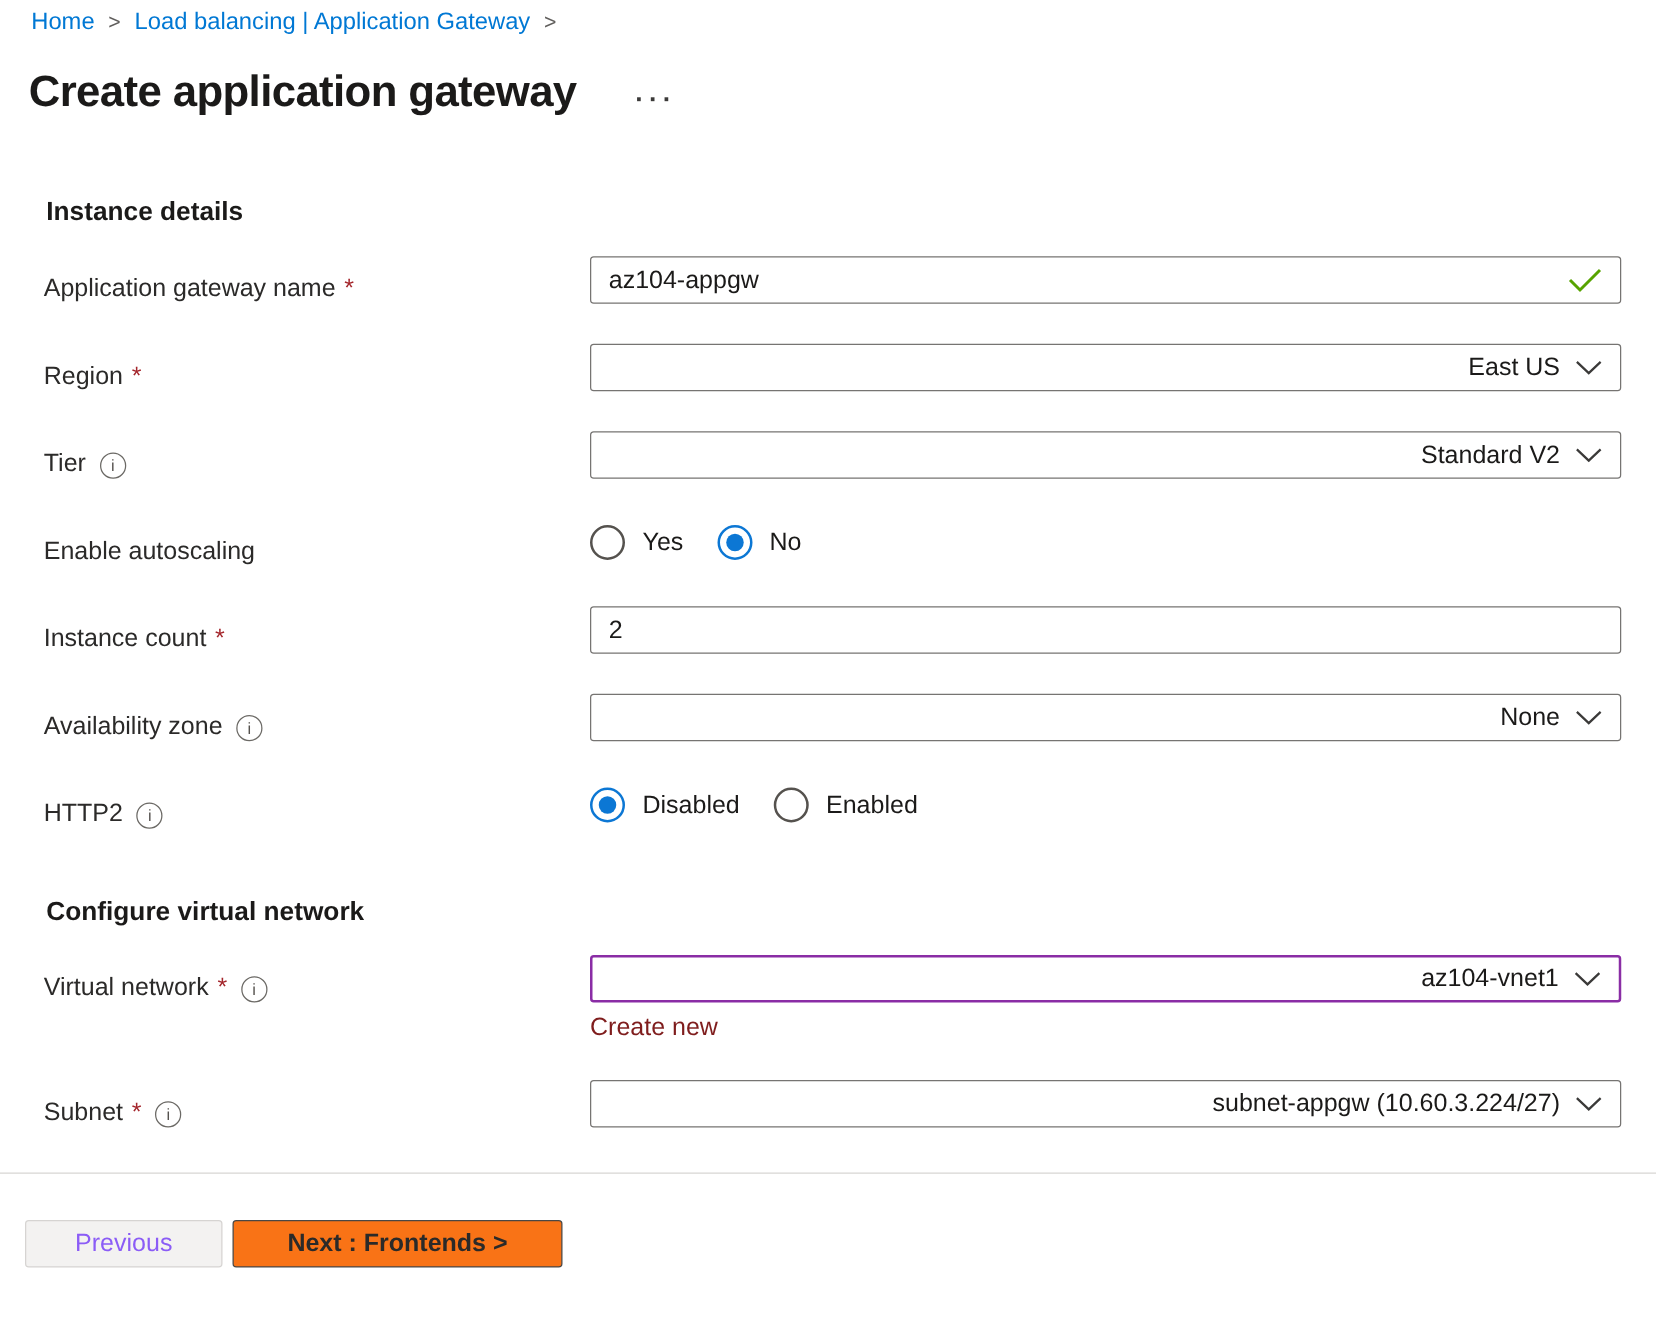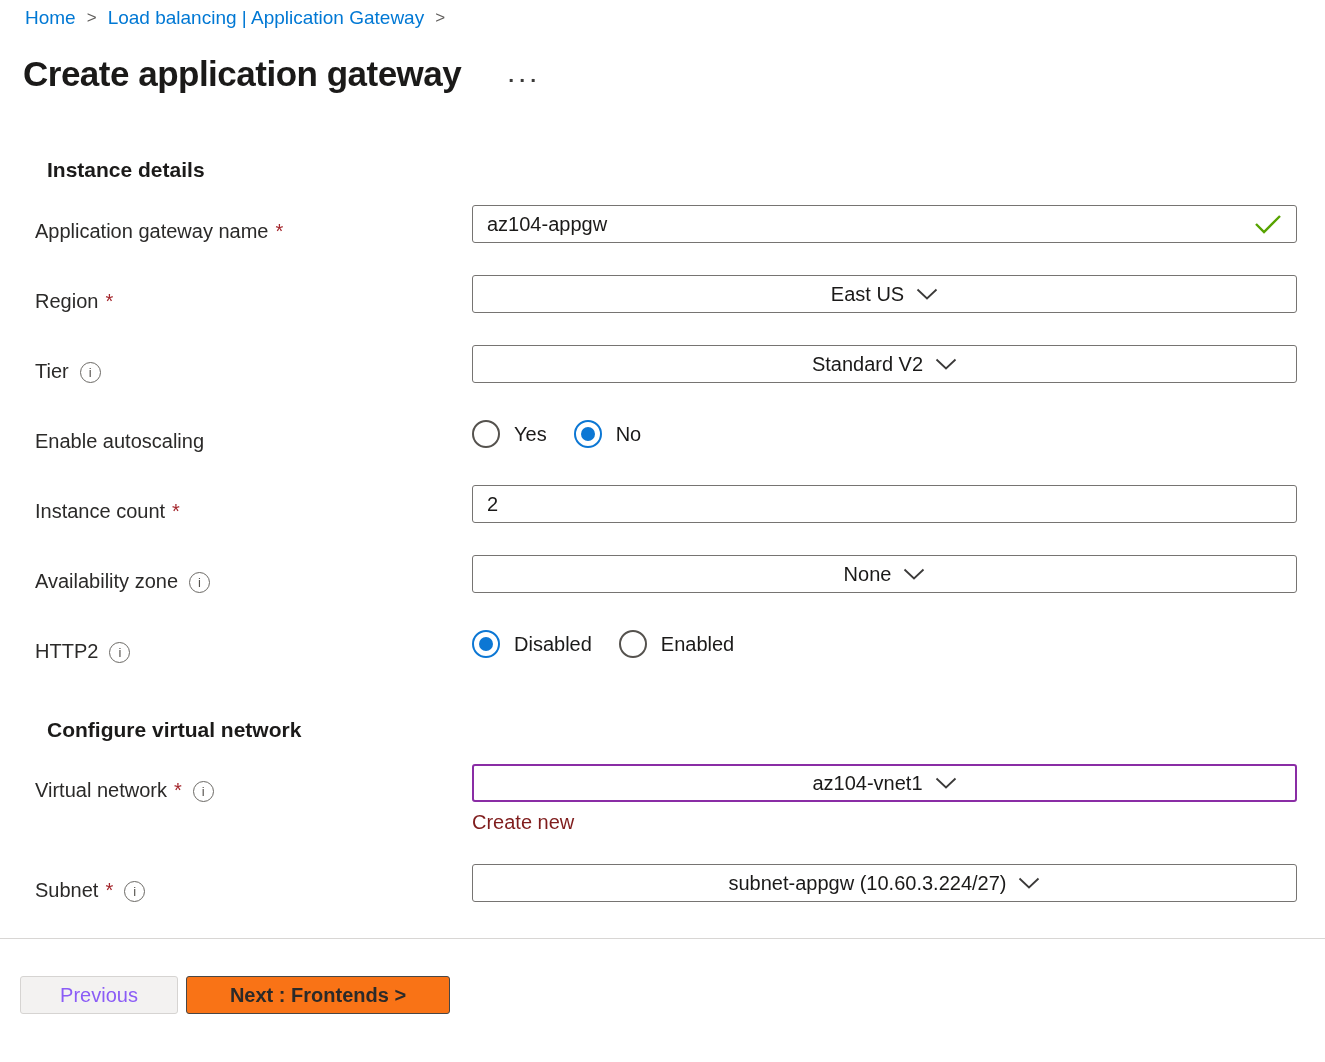--- a/index.html
+++ b/index.html
@@ -12,21 +12,21 @@
   
   .breadcrumb { padding:7px 0 0 25px; font-size:19px; display:flex; align-items:center; }
   .breadcrumb a { color:#0078d4; text-decoration:none; cursor:pointer; }
   .breadcrumb .sep { color:#605e5c; margin:0 11px; font-size:17px; }
   
   .title-row { display:flex; align-items:center; margin:25px 0 0 23px; }
   .page-title { font-size:35px; font-weight:700; color:#1b1a19; margin:0; letter-spacing:-0.5px; }
   .more-btn { margin-left:47px; margin-top:12px; font-size:21px; font-weight:700; letter-spacing:4px; color:#3b3a39; cursor:pointer; line-height:10px; }
   
   .content { padding:0 28px 0 35px; }
-  .section-heading { font-size:21px; font-weight:700; color:#1b1a19; margin:12px; }
+  .section-heading { font-size:21px; font-weight:700; color:#1b1a19; margin:2px; }
   .section-heading.first { margin-top:64px; margin-bottom:23px; }
   .section-heading.second { margin-top:55px; margin-bottom:22px; }
   
   .row { display:flex; align-items:flex-start; margin-bottom:32px; }
   .row.mb30 { margin-bottom:30px; }
   .row.mb0 { margin-bottom:0; }
   .flabel { flex:0 0 437px; height:38px; display:flex; align-items:flex-end; font-size:20px; color:#2b2a29; }
   .req { color:#a4262c; margin-left:7px; font-size:20px; }
   .info-icon {
     width:21px; height:21px; margin-left:11px; flex:0 0 auto;
@@ -38,21 +38,21 @@
   .textbox, .dropdown {
     height:38px; width:100%;
     border:1.5px solid #767472; border-radius:3px; background:#fff;
     display:flex; align-items:center; padding:0 14px;
     font-size:20px; color:#1b1a19;
   }
   .textbox input {
     border:none; outline:none; flex:1 1 auto; min-width:0;
     font-family:inherit; font-size:20px; color:#1b1a19; padding:0; background:transparent;
   }
-  .dropdown { justify-content:center; cursor:pointer; }
+  .dropdown { justify-content:flex-end; cursor:pointer; }
   .dropdown.focus-purple { border:2px solid #8a2da5; }
   .chev { flex:0 0 auto; margin-left:12px; }
   
   .radio-group { display:flex; align-items:center; height:38px; gap:27px; }
   .radio-opt { display:flex; align-items:center; gap:14px; font-size:20px; color:#1b1a19; cursor:pointer; }
   .rb { width:28px; height:28px; border-radius:50%; border:2px solid #55524e; background:#fff; position:relative; flex:0 0 auto; }
   .rb.selected { border-color:#0c77d4; }
   .rb.selected::after { content:""; position:absolute; inset:5px; border-radius:50%; background:#0c77d4; }
   
   .inline-link { display:inline-block; margin-top:9px; font-size:20px; color:#7f1d1d; text-decoration:none; cursor:pointer; }

